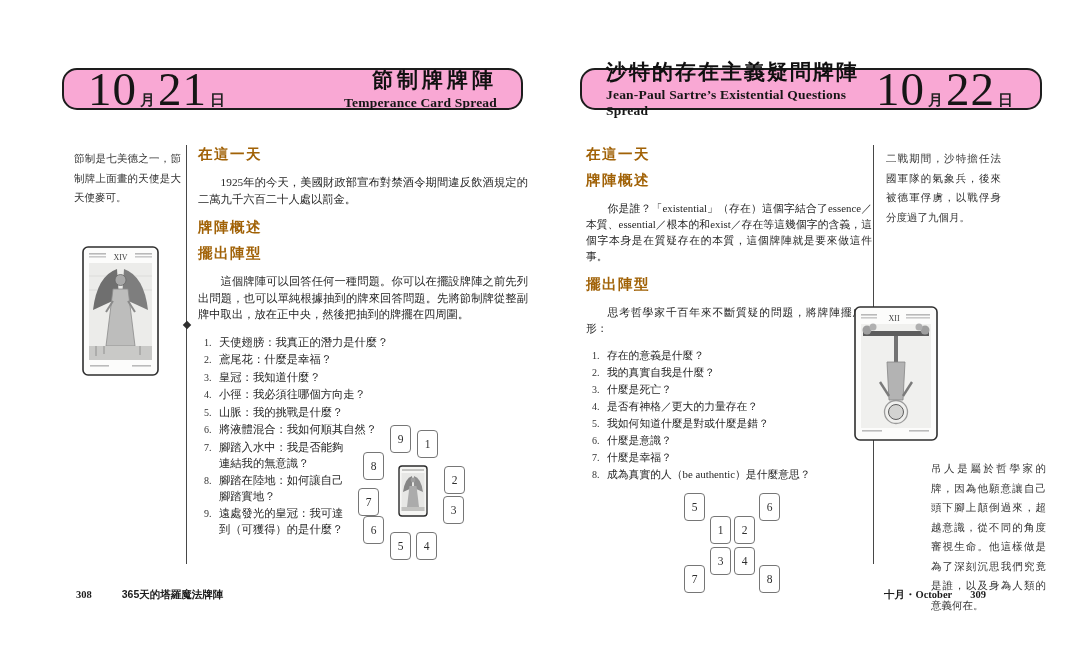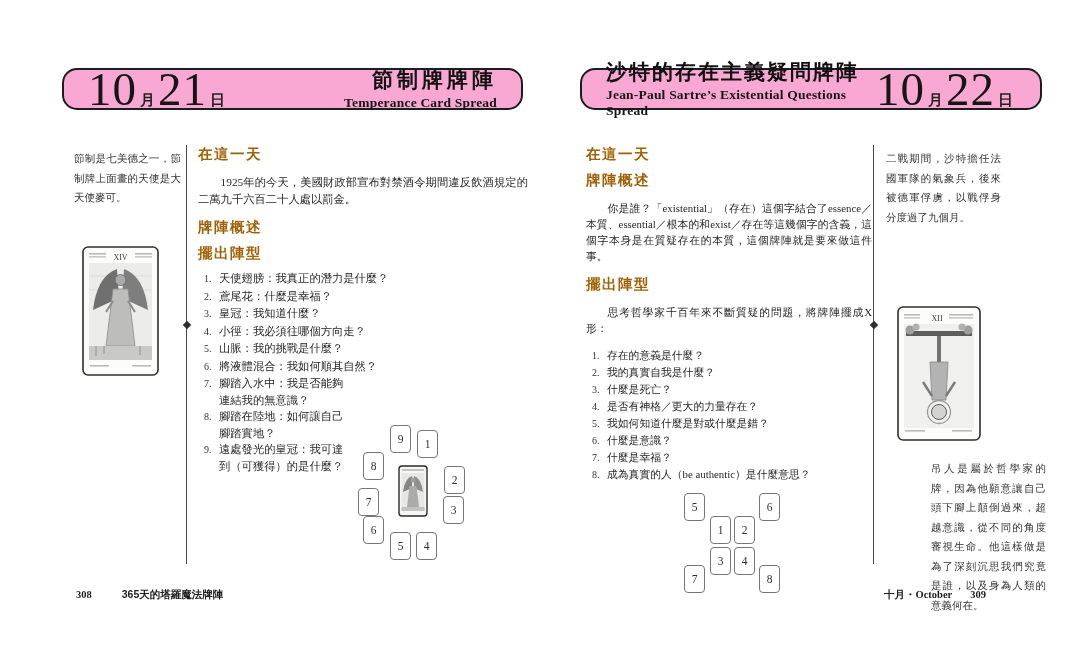--- a/index.html
+++ b/index.html
@@ -60,21 +60,21 @@
   .lp3{left:89px;top:78px;} .lp4{left:62px;top:114px;} .lp5{left:36px;top:114px;}
   .lp6{left:9px;top:98px;}  .lp7{left:4px;top:70px;}   .lp8{left:9px;top:34px;}
   .center-card{position:absolute;left:44px;top:47px;}
   .xwrap{position:relative;width:120px;height:108px;margin:8px 0 0 96px;}
   .rp5{left:2px;top:2px;}  .rp6{left:77px;top:2px;}  .rp1{left:28px;top:25px;}
   .rp2{left:52px;top:25px;}.rp3{left:28px;top:56px;} .rp4{left:52px;top:56px;}
   .rp7{left:2px;top:74px;} .rp8{left:77px;top:74px;}
 
   
   #tarot-l{position:absolute;left:82px;top:246px;}
-  #tarot-r{position:absolute;left:897px;top:306px;}
+  #tarot-r{position:absolute;left:854px;top:306px;}
 
   
   .footer{position:absolute;top:588px;font-size:10.5px;color:#1c1c1c;display:flex;align-items:baseline;font-weight:bold;}
   #foot-l{left:76px;gap:30px;}
   #foot-r{left:884px;width:102px;justify-content:space-between;}
   .foot-book{font-family:"Liberation Sans","DejaVu Sans",sans-serif;}
 </style>
 </head>
 <body>
 
@@ -141,20 +141,21 @@
   <div class="col" id="col-l">
     <div class="sec">
       <div class="sec-h">在這一天</div>
       <p class="sec-p">1925年的今天，美國財政部宣布對禁酒令期間違反飲酒規定的二萬九千六百二十人處以罰金。</p>
     </div>
     <div class="sec">
       <div class="sec-h">牌陣概述</div>
     </div>
     <div class="sec">
       <div class="sec-h">擺出陣型</div>
+      <p class="sec-p">這個牌陣可以回答任何一種問題。你可以在擺設牌陣之前先列出問題，也可以單純根據抽到的牌來回答問題。先將節制牌從整副牌中取出，放在正中央，然後把抽到的牌擺在四周圍。</p>
     </div>
     <div class="qlist">
       <div class="q">
           <span class="qn">1.</span>
           <span class="qt">天使翅膀：我真正的潛力是什麼？</span>
         </div>
       <div class="q">
           <span class="qn">2.</span>
           <span class="qt">鳶尾花：什麼是幸福？</span>
         </div>

